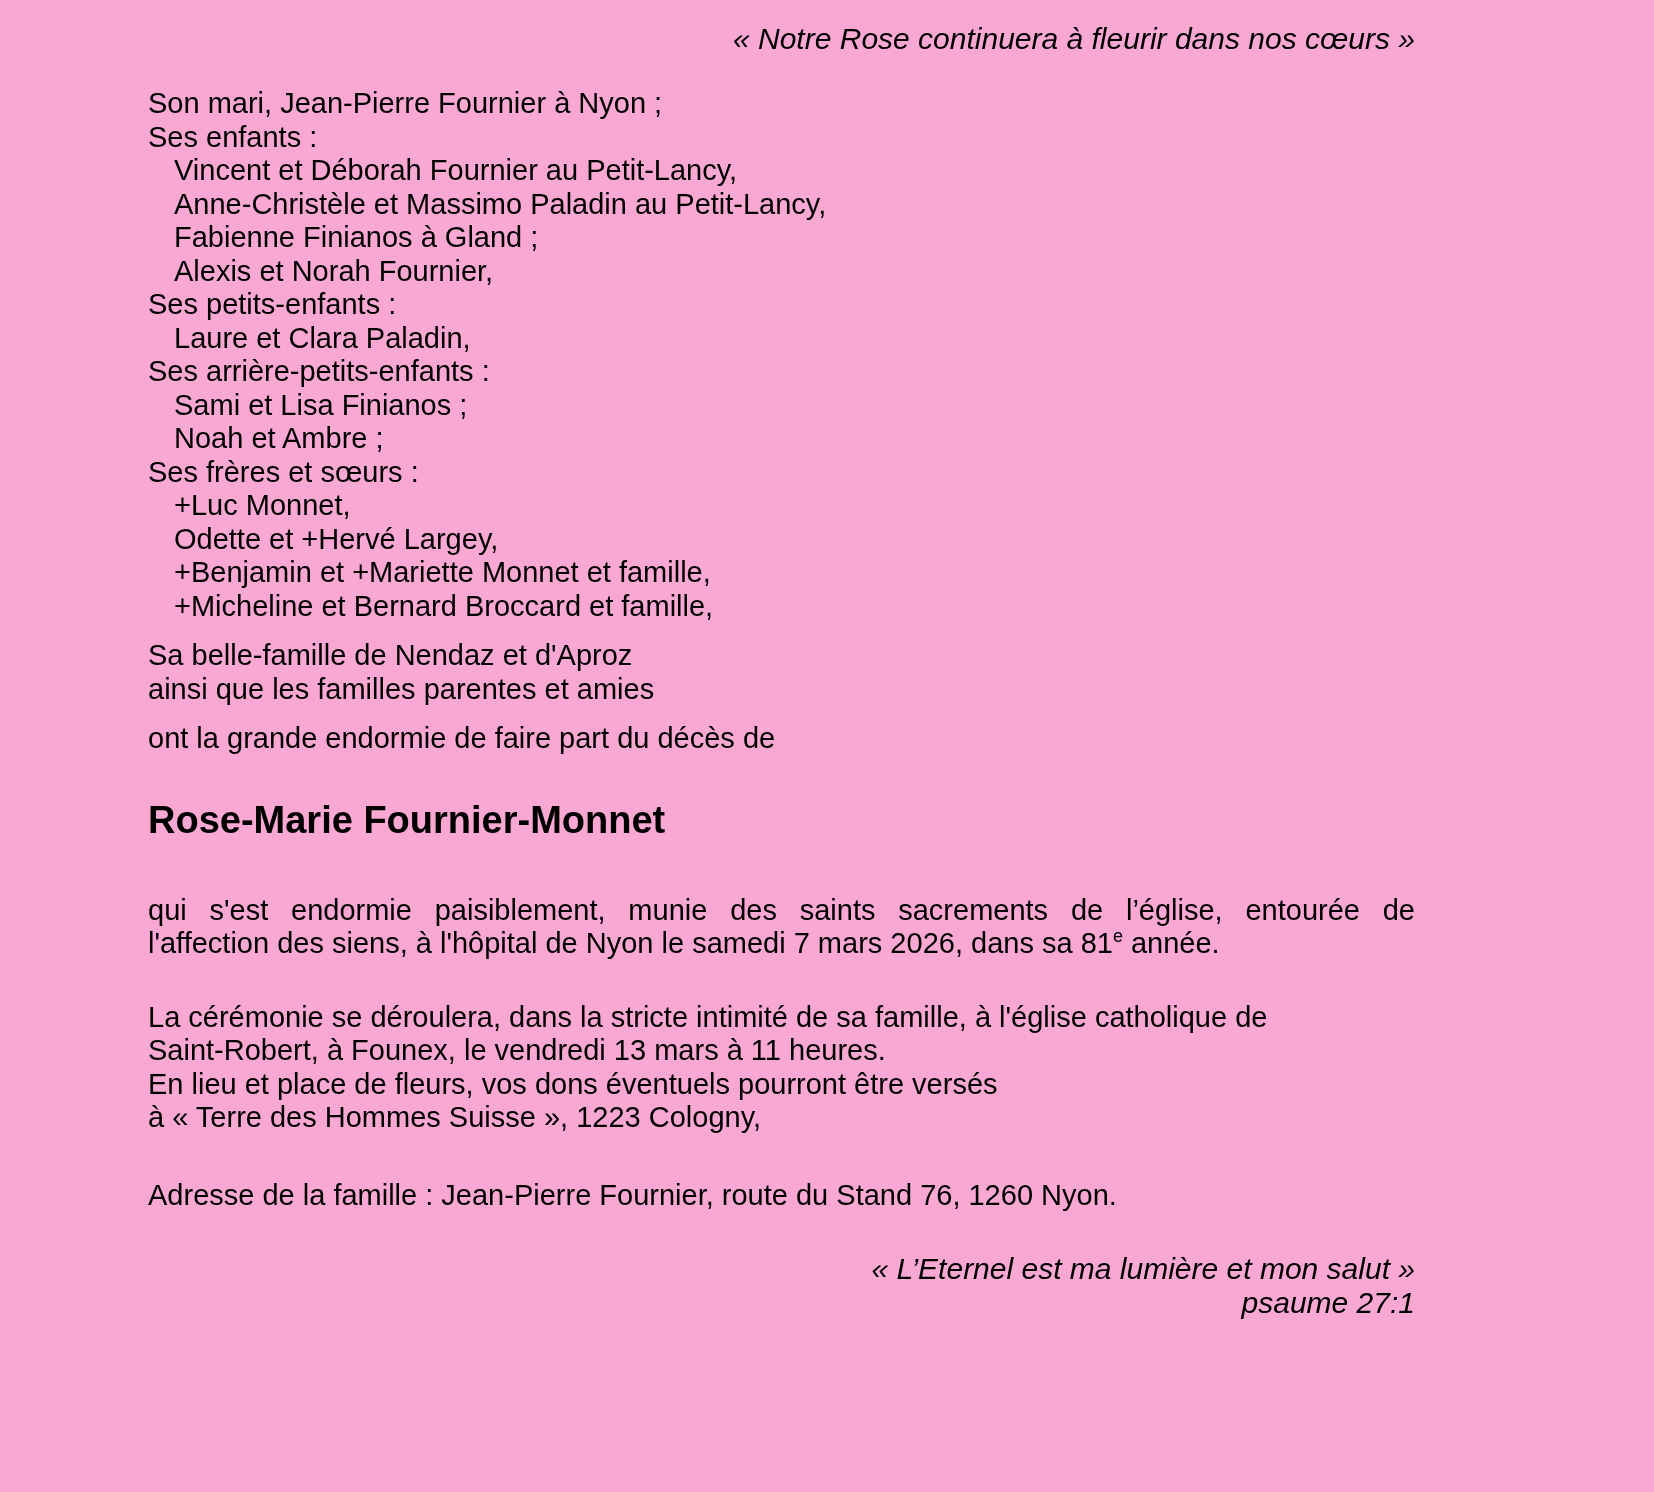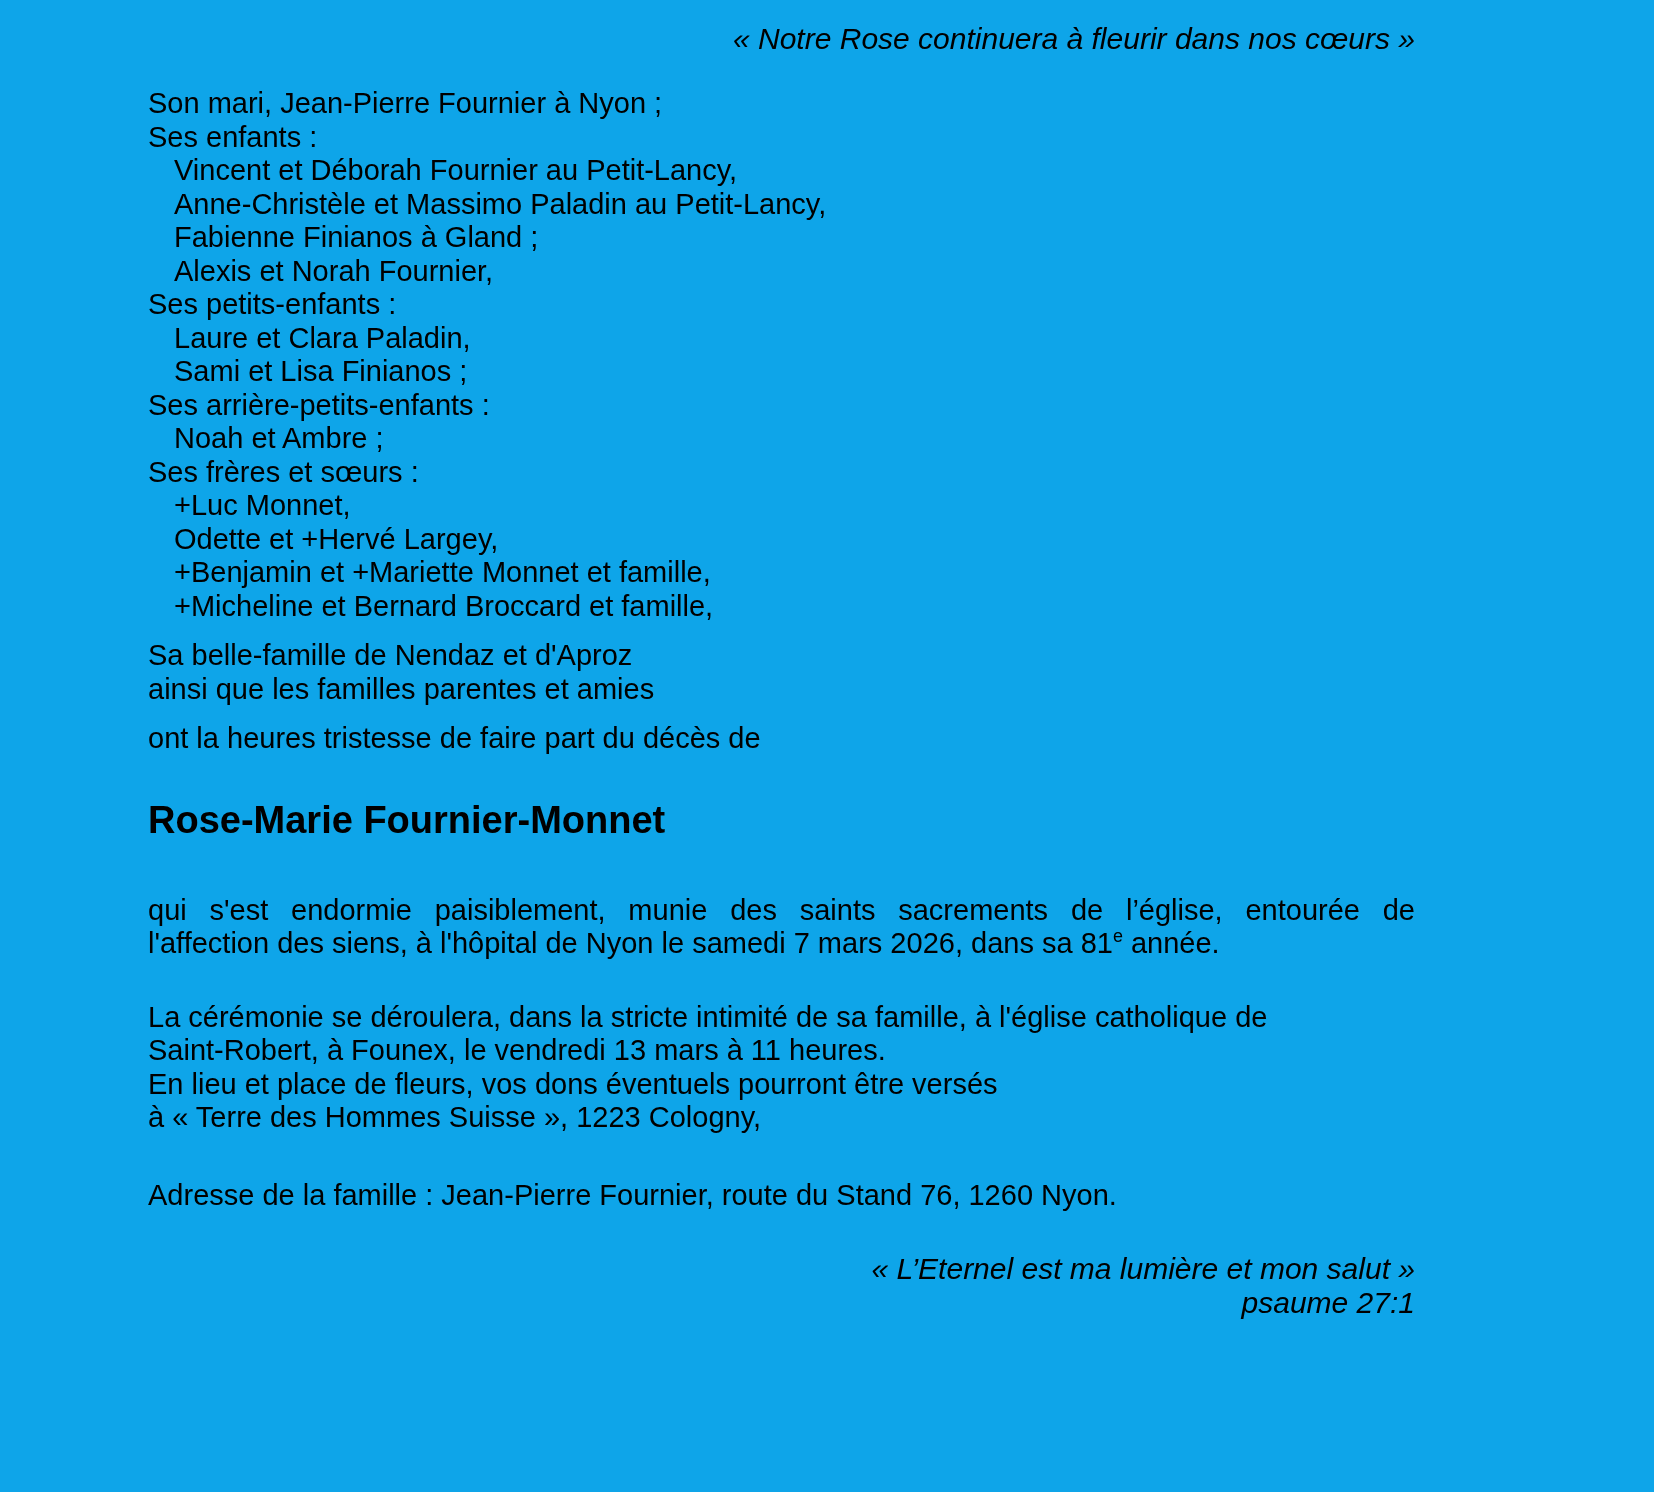--- a/index.html
+++ b/index.html
@@ -6,21 +6,21 @@
   html, body {
     margin: 0;
     padding: 0;
     background: #ffffff;
   }
   .page {
     position: relative;
     width: 1654px;
     height: 1492px;
     box-sizing: border-box;
-    background: #0ea5e9;
+    background: #f9a8d4;
     color: #000000;
     font-family: "Liberation Sans", "DejaVu Sans", sans-serif;
     font-size: 29px;
     line-height: 33.5px;
     padding: 22px 239px 0 148px;
     overflow: hidden;
   }
   .quote {
     font-style: italic;
     text-align: right;
@@ -79,36 +79,36 @@
 
   <div>
     <div class="line">Son mari, Jean-Pierre Fournier à Nyon ;</div>
     <div class="line">Ses enfants :</div>
     <div class="line indent">Vincent et Déborah Fournier au Petit-Lancy,</div>
     <div class="line indent">Anne-Christèle et Massimo Paladin au Petit-Lancy,</div>
     <div class="line indent">Fabienne Finianos à Gland ;</div>
     <div class="line indent">Alexis et Norah Fournier,</div>
     <div class="line">Ses petits-enfants :</div>
     <div class="line indent">Laure et Clara Paladin,</div>
+    <div class="line">Ses arrière-petits-enfants :</div>
     <div class="line indent">Sami et Lisa Finianos ;</div>
-    <div class="line">Ses arrière-petits-enfants :</div>
     <div class="line indent">Noah et Ambre ;</div>
     <div class="line">Ses frères et sœurs :</div>
     <div class="line indent">+Luc Monnet,</div>
     <div class="line indent">Odette et +Hervé Largey,</div>
     <div class="line indent">+Benjamin et +Mariette Monnet et famille,</div>
     <div class="line indent">+Micheline et Bernard Broccard et famille,</div>
   </div>
 
   <div class="block-gap">
     <div class="line">Sa belle-famille de Nendaz et d'Aproz</div>
     <div class="line">ainsi que les familles parentes et amies</div>
   </div>
 
-  <div class="line block-gap">ont la heures tristesse de faire part du décès de</div>
+  <div class="line block-gap">ont la grande endormie de faire part du décès de</div>
 
   <div class="deceased-name">Rose-Marie Fournier-Monnet</div>
 
   <div class="death-paragraph">
     <div class="line justify-line">qui s'est endormie paisiblement, munie des saints sacrements de l’église, entourée de</div>
     <div class="line"><span>l'affection des siens, à l'hôpital de Nyon le samedi 7 mars 2026, dans sa 81</span><sup class="ord">e</sup><span> année.</span></div>
   </div>
 
   <div class="ceremony">
     <div class="line">La cérémonie se déroulera, dans la stricte intimité de sa famille, à l'église catholique de</div>

